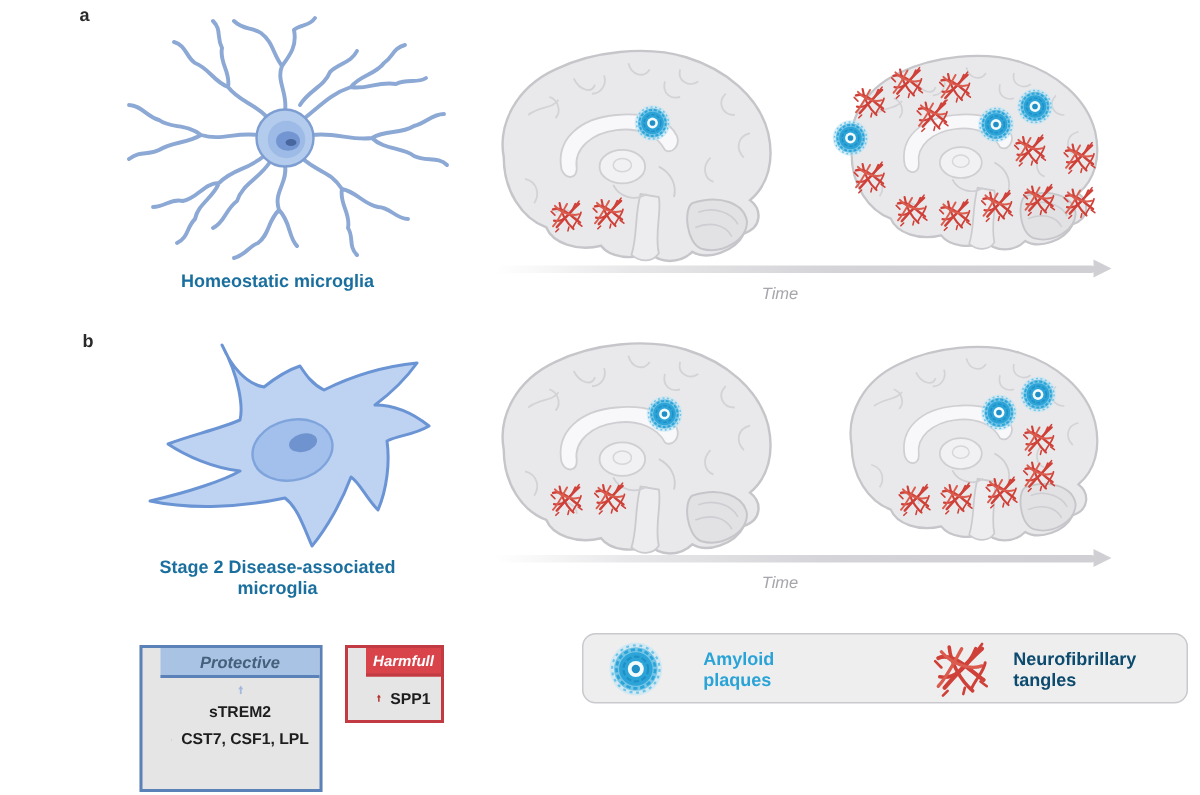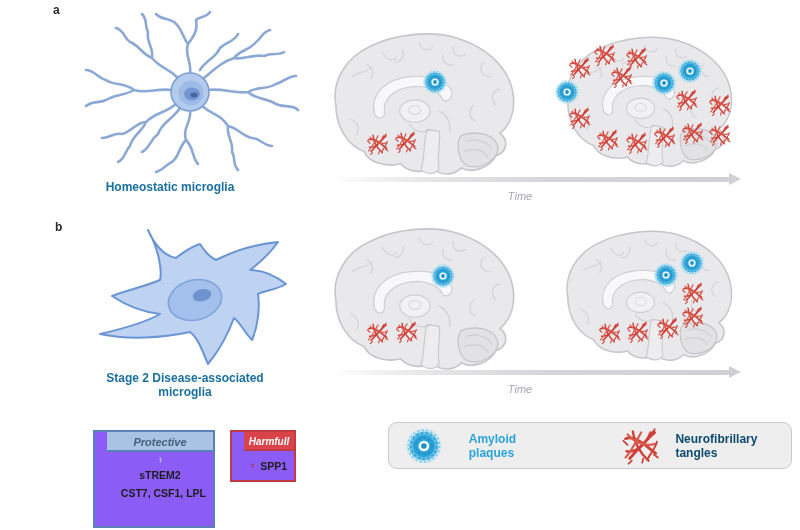--- a/index.html
+++ b/index.html
@@ -6,21 +6,21 @@
   body{width:800px;height:530px;position:relative;overflow:hidden;
        font-family:"Liberation Sans","DejaVu Sans",sans-serif;}
   .abs{position:absolute;}
   .panel-letter{font-size:12px;font-weight:bold;color:#2a2a2a;}
   .cell-label{font-size:12px;font-weight:bold;color:#1a6f9e;text-align:center;line-height:1.15;}
   .time-label{font-size:11px;font-style:italic;color:#a6a6ac;text-align:center;}
   .time-arrow{height:5px;border-radius:3px;
       background:linear-gradient(to right, rgba(213,213,217,0) 0%, rgba(213,213,217,.55) 22%, #d5d5d9 55%, #d0d0d4 100%);}
   .time-arrow .head{position:absolute;right:-11px;top:-4px;width:0;height:0;
       border-top:6.5px solid transparent;border-bottom:6.5px solid transparent;border-left:12px solid #d0d0d4;}
-  .gene-box{background:#8b5cf6;box-sizing:border-box;padding-left:12px;}
+  .gene-box{background:#e5e5e5;box-sizing:border-box;padding-left:12px;}
   .gene-box .hdr{font-style:italic;font-weight:bold;text-align:center;box-sizing:border-box;}
   .gene-row{display:flex;align-items:center;gap:6px;padding:0 7px;}
   .gene-row .lbl{font-size:10.5px;font-weight:bold;color:#1d1d1f;white-space:nowrap;}
   .legend-box{background:#eeeeef;border:1.5px solid #c9c9cd;border-radius:9px;
       display:flex;align-items:center;box-sizing:border-box;margin-left:48px;}
   .legend-item{display:flex;align-items:center;}
   .legend-label{font-size:12px;font-weight:bold;}
   svg{display:block;}
 </style>
 </head>
@@ -100,21 +100,21 @@
     <path d="M110,68 C100,58 92,58 84,48 M84,48 C74,44 72,36 62,32 M84,48 C86,38 78,32 80,22 M62,32 C56,28 56,20 48,18 M80,22 C76,14 80,10 74,4"></path>
     <path d="M132,60 C138,50 148,48 152,38 M152,38 C158,32 166,32 170,24"></path>
     <path d="M112,98 C104,110 94,112 90,124 M90,124 C82,130 82,138 74,142"></path>
   </g>
   <circle cx="122" cy="82" r="19" fill="#b3cbec" stroke="#7e9ed2" stroke-width="1.6"></circle>
   <circle cx="123" cy="83" r="12.5" fill="#9dbbe6"></circle>
   <ellipse cx="124" cy="84" rx="8" ry="6.5" fill="#7396d2"></ellipse>
   <ellipse cx="126" cy="85" rx="3.6" ry="2.4" fill="#48679e"></ellipse>
 </svg>
 
-<div class="abs cell-label" style="left:70px;top:181px;width:200px;">Homeostatic microglia</div>
+<div class="abs cell-label" style="left:85px;top:181px;width:200px;">Homeostatic microglia</div>
 
 <svg class="abs" style="left:318px;top:26px;" width="210" height="152" viewBox="0 0 200 150">
     <use href="#sym-brain"></use>
   </svg>
 <svg class="abs" style="left:552px;top:30px;" width="192" height="140" viewBox="0 0 200 150">
     <use href="#sym-brain"></use>
   </svg>
 
 <div class="abs time-arrow" style="left:330px;top:177px;width:400px;">
     <div class="head"></div>

